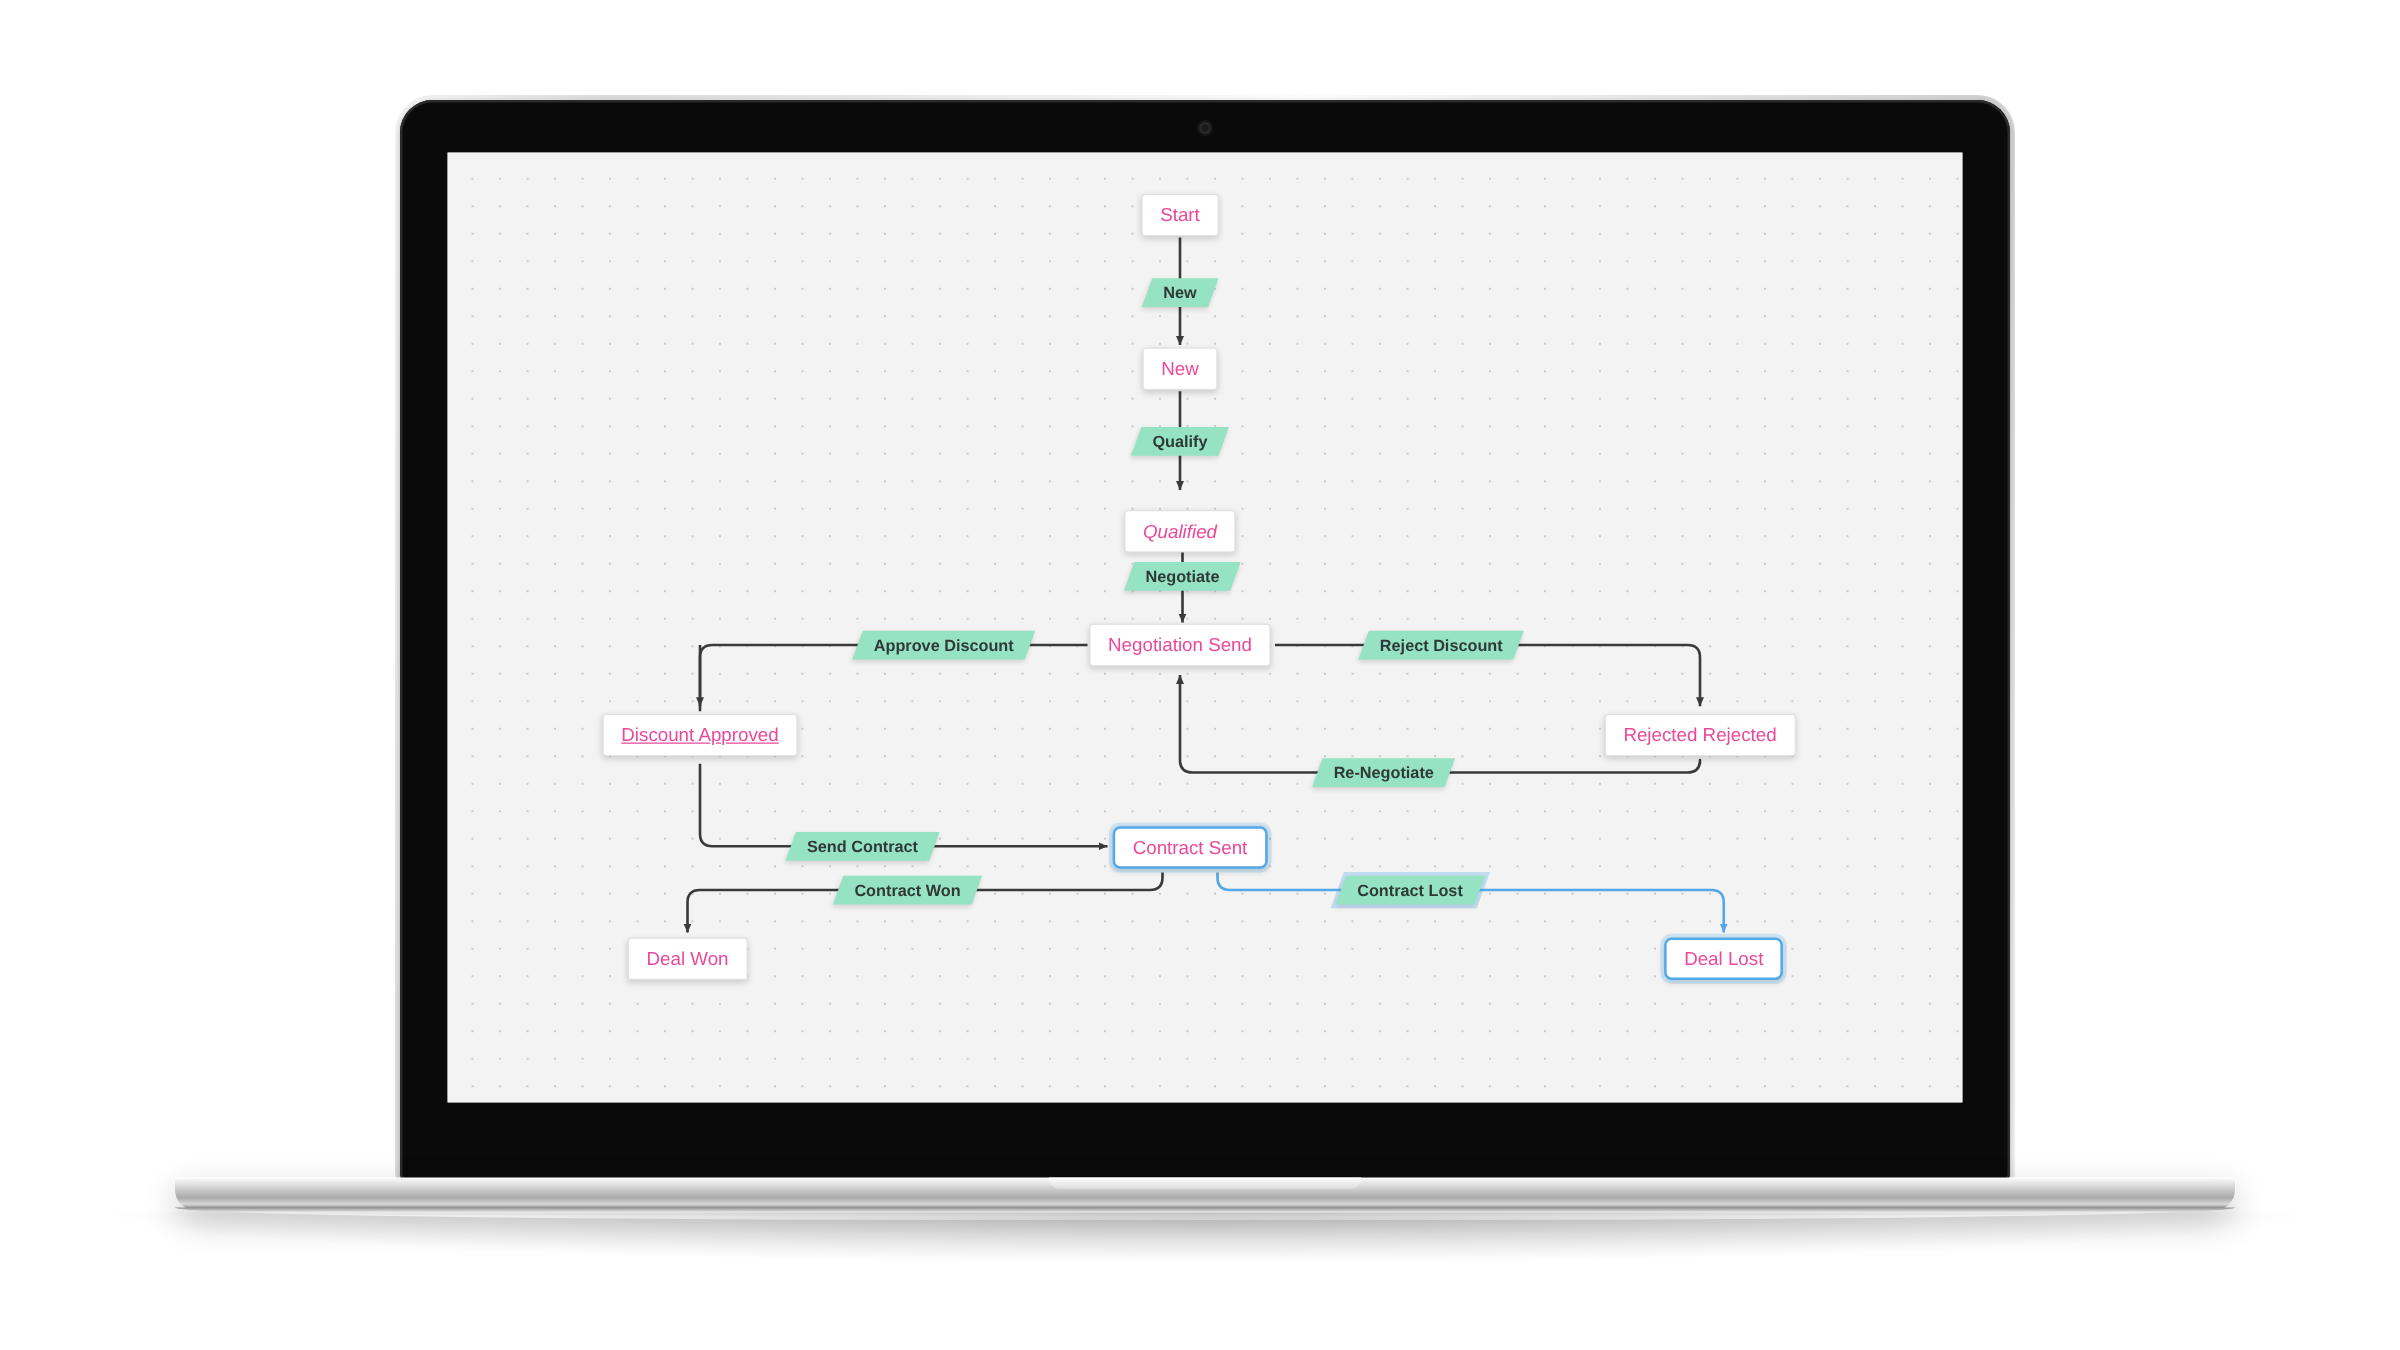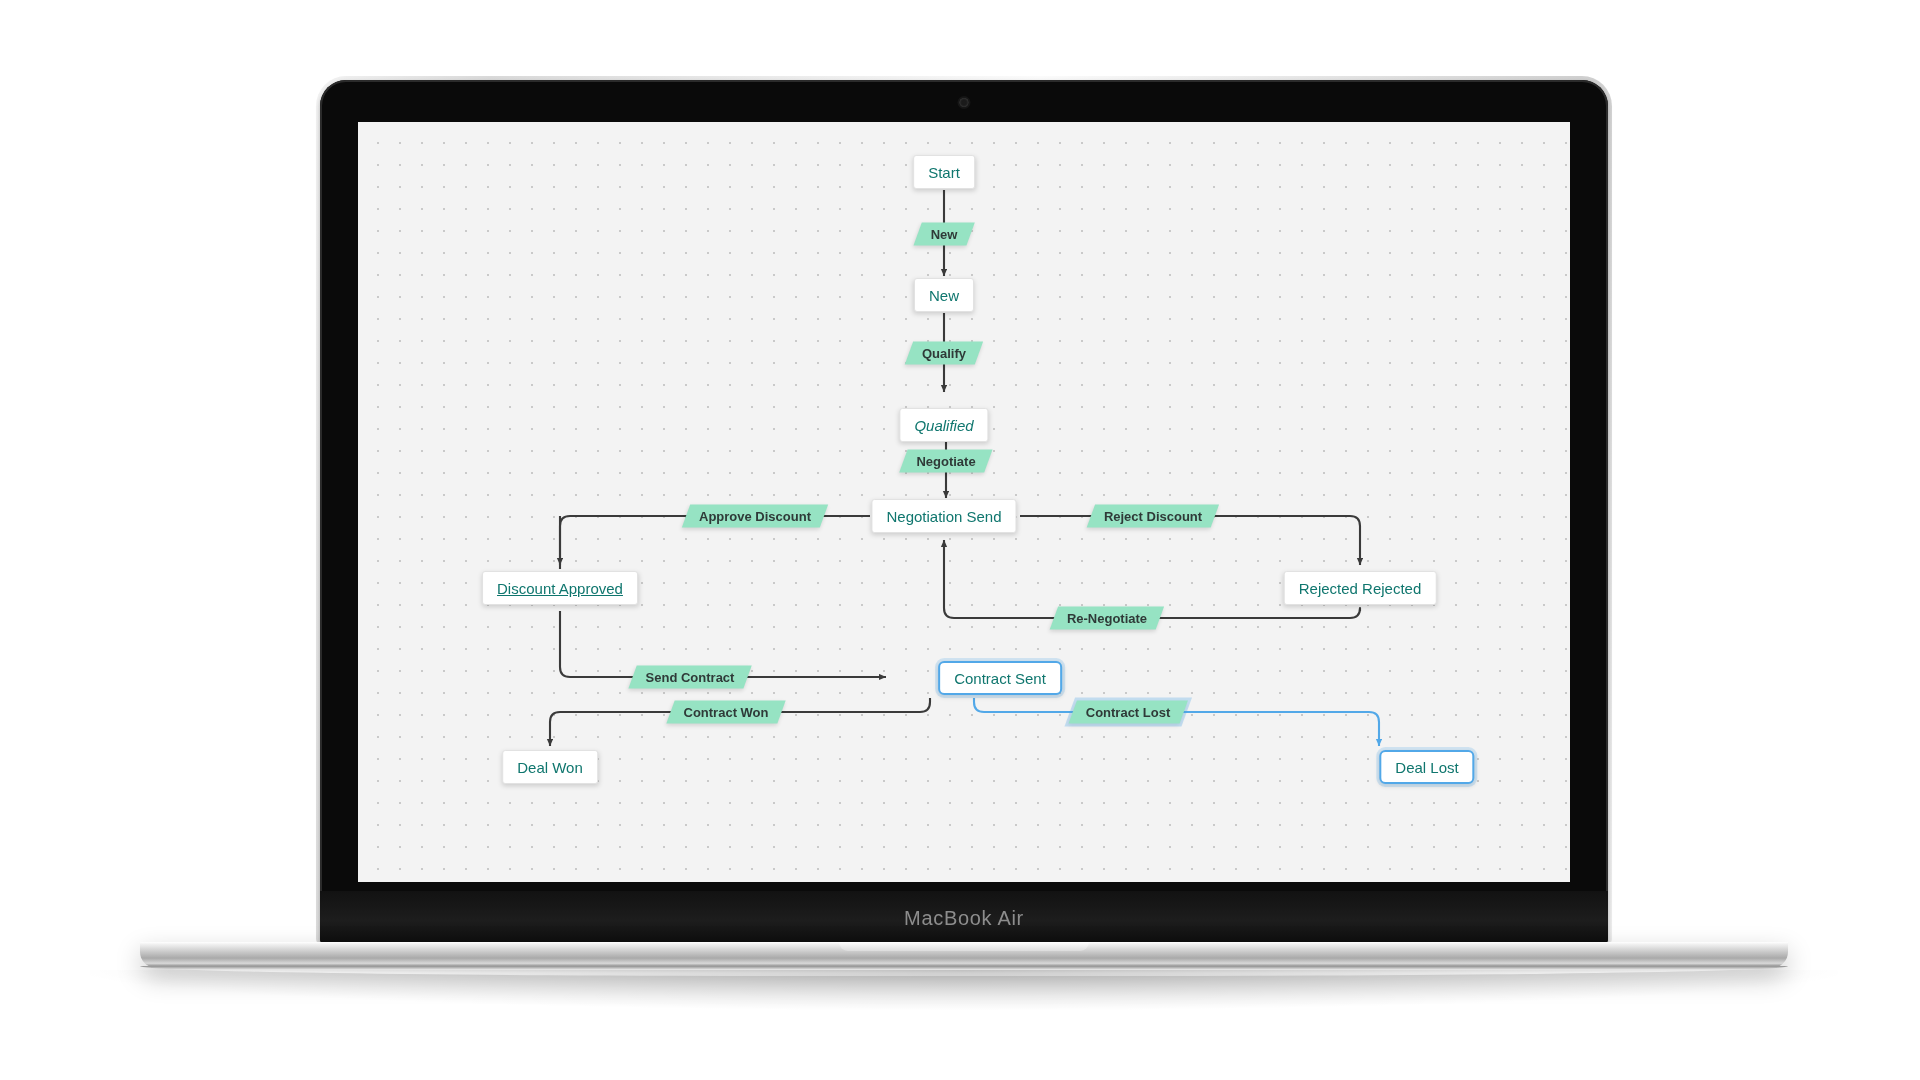--- a/index.html
+++ b/index.html
@@ -116,35 +116,34 @@
 
   
   #flow{position:absolute;inset:0;}
   svg#edges{position:absolute;left:0;top:0;width:1212px;height:760px;}
 
   .node{
     position:absolute;
     background:#ffffff;
     border:1px solid #e2e2e2;
     border-radius:3px;
-    color:#0f766e;
+    color:#ec4899;
     font-size:15px;
     display:flex;align-items:center;justify-content:center;
     box-shadow:0 2px 5px rgba(0,0,0,.16);
     white-space:nowrap;
     transform:translate(-50%,-50%);
     height:34px;
     padding:0 14px;
     box-sizing:border-box;
   }
   .node.sel{
     border:2px solid #52a8e8;
     border-radius:6px;
     box-shadow:0 0 0 3px rgba(82,168,232,.22), 0 2px 5px rgba(0,0,0,.14);
-    margin-left:48px;
   }
 
   .elabel{
     position:absolute;
     transform:translate(-50%,-50%) skewX(-20deg);
     background:#96e3c3;
     color:#2f3a38;
     font-size:13px;
     font-weight:bold;
     height:23px;
@@ -237,21 +236,18 @@
           <div class="elabel" style="left:368px;top:590px;">
               <span>Contract Won</span>
             </div>
           <div class="elabel sel" style="left:770px;top:590px;">
               <span>Contract Lost</span>
             </div>
         </div>
       </div>
     </div>
 
-    <div id="chin">
-      <span>MacBook Air</span>
-    </div>
   </div>
 
   <div id="base"></div>
   <div id="base-foot"></div>
   <div id="shadow"></div>
 </div>
 
 </body></html>

